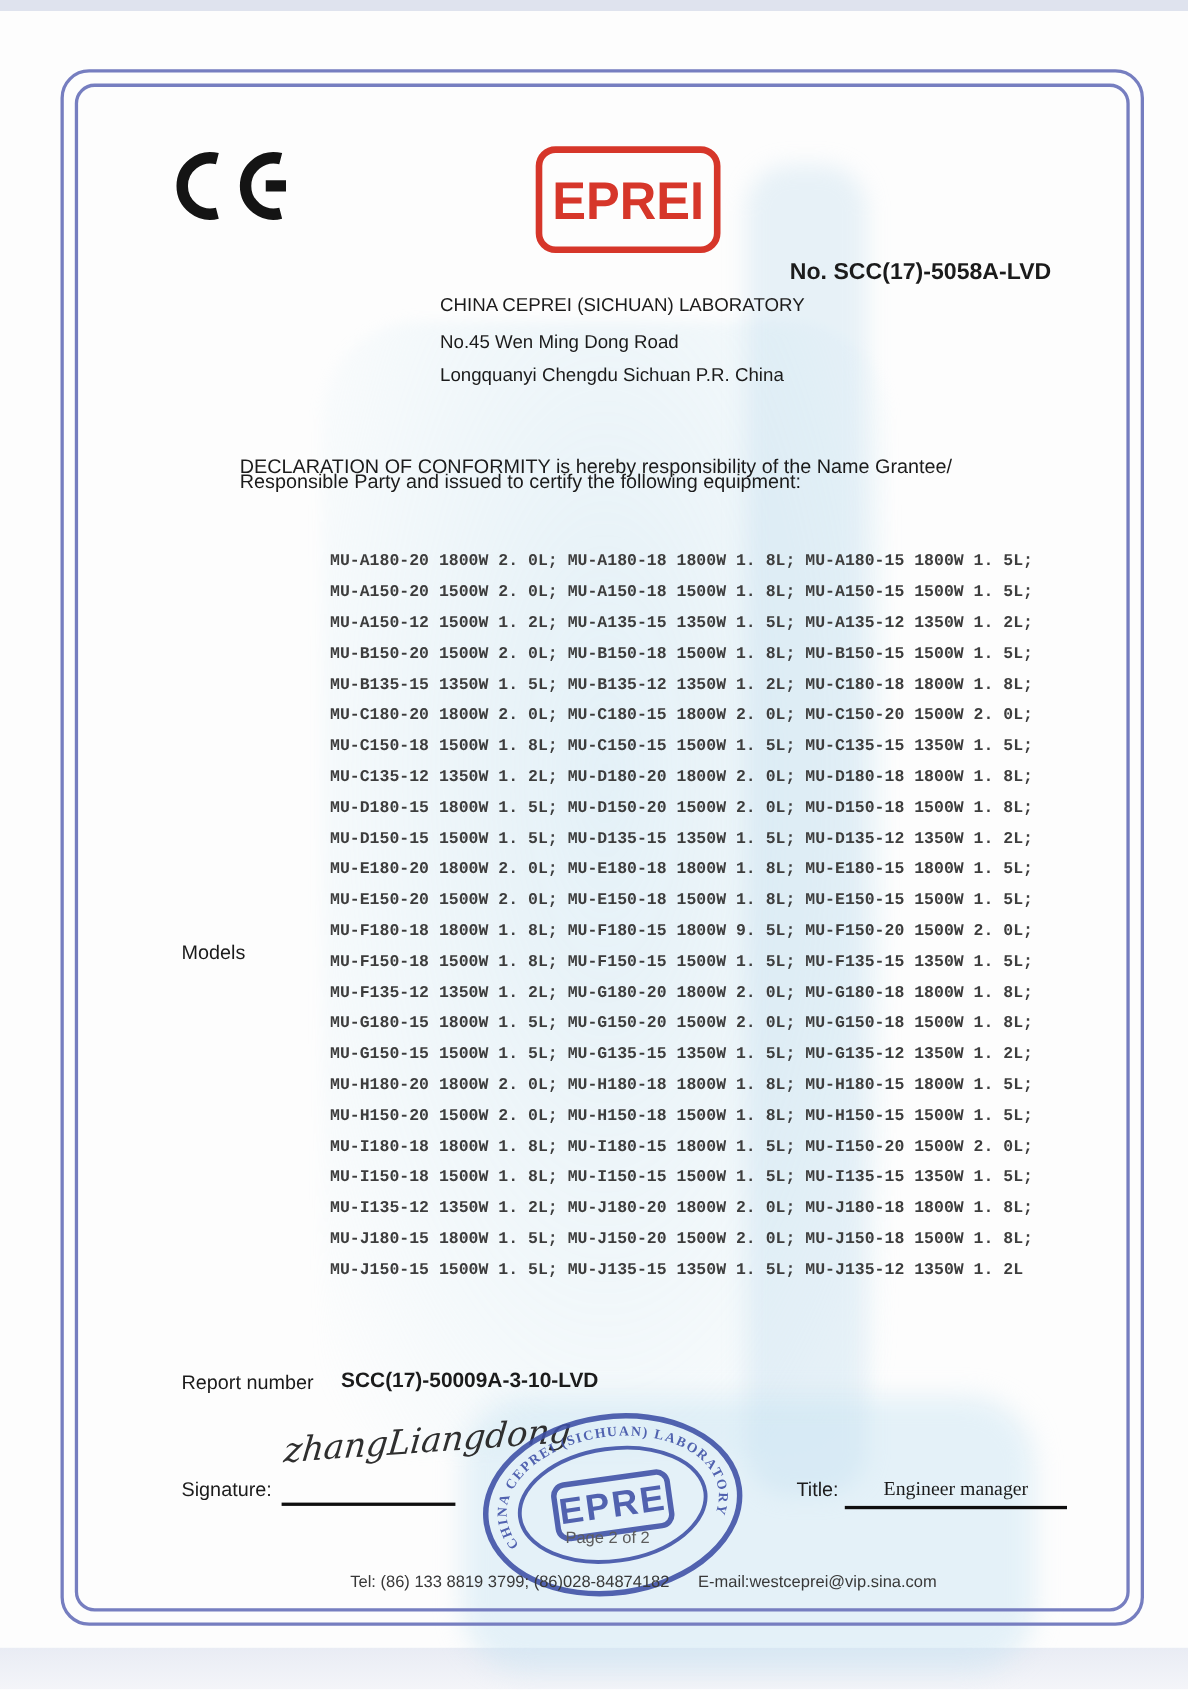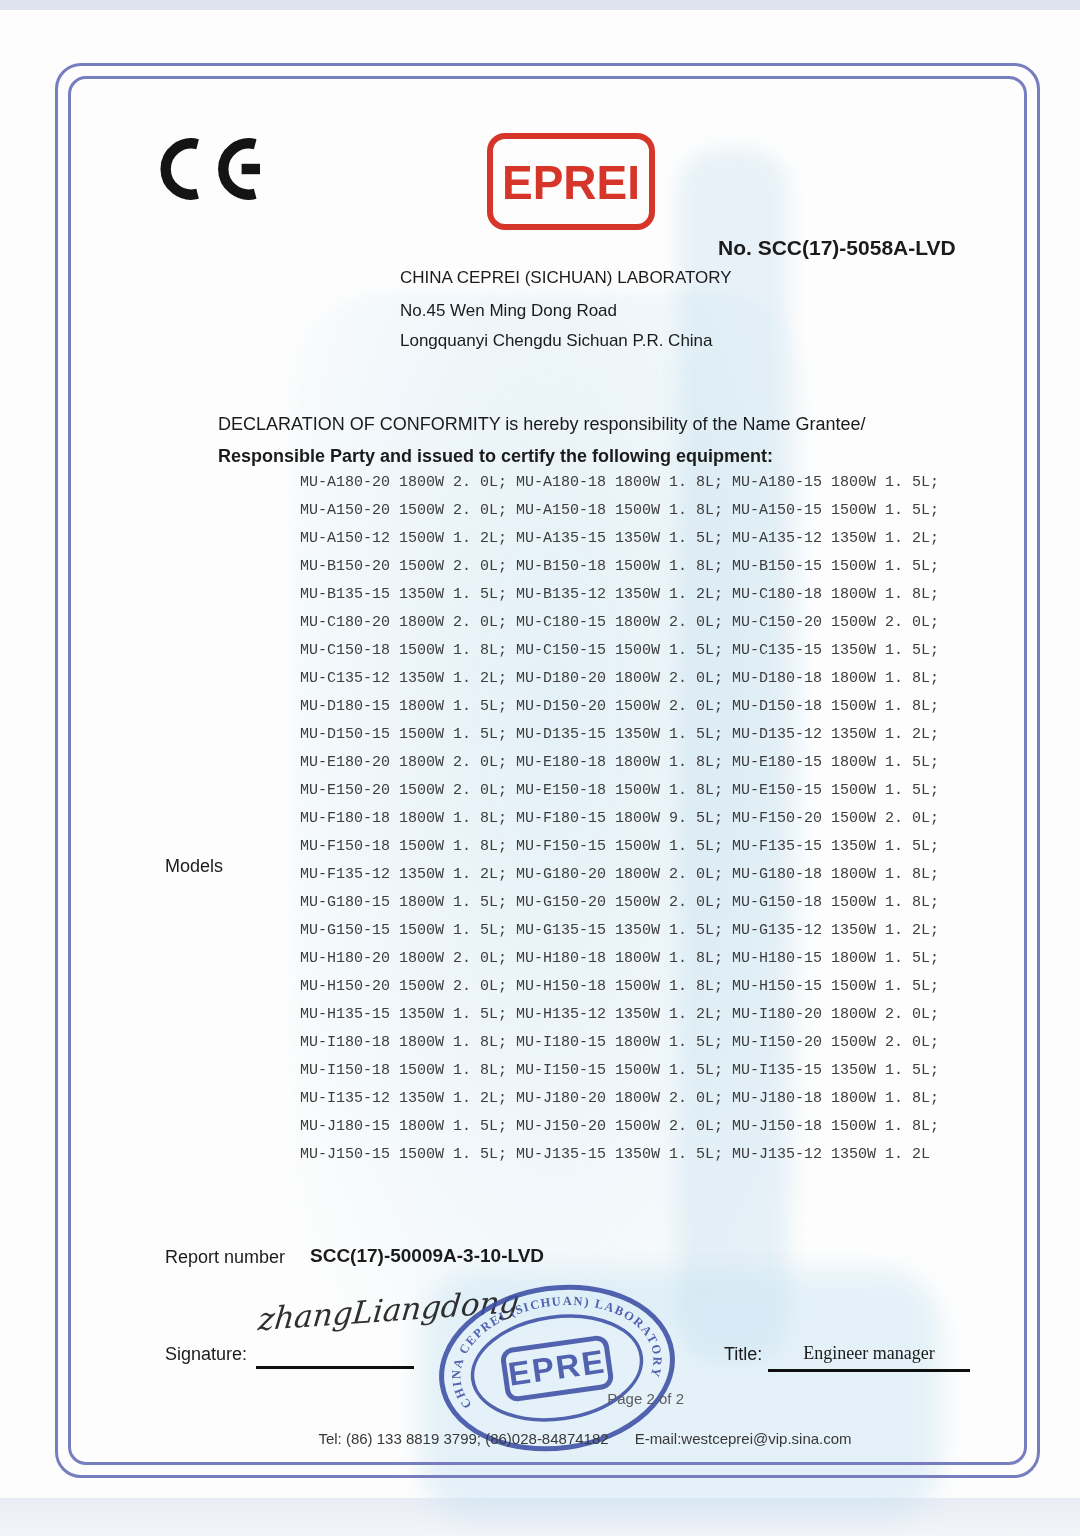--- a/index.html
+++ b/index.html
@@ -37,41 +37,41 @@
 
   .lab-name  { position:absolute; left:400px; top:268px; font-size:17px; }
   .addr1     { position:absolute; left:400px; top:301px; font-size:17px; }
   .addr2     { position:absolute; left:400px; top:331px; font-size:17px; }
 
   .doc-title { position:absolute; left:178px; top:352px; width:712px; text-align:center;
     font-family:"Liberation Serif", serif; font-style:italic; font-weight:bold; font-size:41px;
     letter-spacing:0px; color:#0d0d0d; border-bottom:6px solid #101010; padding-bottom:7px; }
 
   .intro1 { position:absolute; left:218px; top:414px; font-size:18px; }
-  .intro2 { position:absolute; left:218px; top:446px; font-size:18px;font-weight:bold; }
+  .intro2 { position:absolute; left:218px; top:428px; font-size:18px; }
 
   .models-label { position:absolute; left:165px; top:856px; font-size:18px; }
-  .models-list  { position:absolute; left:300px; top:469px; width:660px;
-    font-family:"Liberation Mono","DejaVu Sans Mono",monospace; font-size:15px; color:#3d3d3d; }
+  .models-list  { position:absolute; left:300px; top:497px; width:660px;
+    font-family:"Liberation Mono","DejaVu Sans Mono",monospace; font-size:15px; color:#3d3d3d;font-weight:bold; }
   .models-list .model-line { height:28px; line-height:28px; white-space:pre; }
 
   .report-label { position:absolute; left:165px; top:1247px; font-size:18px; }
   .report-value { position:absolute; left:310px; top:1245px; font-size:19px; font-weight:bold; }
 
   .sig-script { position:absolute; left:258px; top:1292px; font-family:"DejaVu Serif", serif;
     font-style:italic; font-size:31px; color:#2f2f2f; transform:rotate(-4deg) skewX(-10deg); }
   .sig-label  { position:absolute; left:165px; top:1344px; font-size:18px; }
   .sig-line   { position:absolute; left:256px; top:1366px; width:158px; height:3px; background:#0f0f0f; }
 
   .title-label { position:absolute; left:724px; top:1344px; font-size:18px; }
   .title-value { position:absolute; left:770px; top:1343px; width:198px; text-align:center; font-size:18px;font-family:Liberation Serif, serif; }
   .title-line  { position:absolute; left:768px; top:1369px; width:202px; height:3px; background:#0f0f0f; }
 
   .stamp { position:absolute; left:432px; top:1282px; width:250px; height:172px; z-index:2; opacity:.88; }
-  .page-indicator { position:absolute; left:514px; top:1390px; width:170px; text-align:right;
+  .page-indicator { position:absolute; left:514px; top:1390px; width:170px; text-align:left;
     font-size:15px; color:#5c5c5c; z-index:3; }
 
   .footer { position:absolute; left:0; top:1430px; width:100%; text-align:center;
     font-size:15px; color:#383838; transform:translateX(22px); z-index:3; }
   .footer .tel { margin-right:26px;margin-left:46px; }
 </style>
 </head>
 <body>
 
 <div class="page">
@@ -121,21 +121,20 @@
         <div class="model-line">MU-D150-15 1500W 1. 5L; MU-D135-15 1350W 1. 5L; MU-D135-12 1350W 1. 2L;</div>
         <div class="model-line">MU-E180-20 1800W 2. 0L; MU-E180-18 1800W 1. 8L; MU-E180-15 1800W 1. 5L;</div>
         <div class="model-line">MU-E150-20 1500W 2. 0L; MU-E150-18 1500W 1. 8L; MU-E150-15 1500W 1. 5L;</div>
         <div class="model-line">MU-F180-18 1800W 1. 8L; MU-F180-15 1800W 9. 5L; MU-F150-20 1500W 2. 0L;</div>
         <div class="model-line">MU-F150-18 1500W 1. 8L; MU-F150-15 1500W 1. 5L; MU-F135-15 1350W 1. 5L;</div>
         <div class="model-line">MU-F135-12 1350W 1. 2L; MU-G180-20 1800W 2. 0L; MU-G180-18 1800W 1. 8L;</div>
         <div class="model-line">MU-G180-15 1800W 1. 5L; MU-G150-20 1500W 2. 0L; MU-G150-18 1500W 1. 8L;</div>
         <div class="model-line">MU-G150-15 1500W 1. 5L; MU-G135-15 1350W 1. 5L; MU-G135-12 1350W 1. 2L;</div>
         <div class="model-line">MU-H180-20 1800W 2. 0L; MU-H180-18 1800W 1. 8L; MU-H180-15 1800W 1. 5L;</div>
         <div class="model-line">MU-H150-20 1500W 2. 0L; MU-H150-18 1500W 1. 8L; MU-H150-15 1500W 1. 5L;</div>
-        <div class="model-line">MU-H135-15 1350W 1. 5L; MU-H135-12 1350W 1. 2L; MU-I180-20 1800W 2. 0L;</div>
         <div class="model-line">MU-I180-18 1800W 1. 8L; MU-I180-15 1800W 1. 5L; MU-I150-20 1500W 2. 0L;</div>
         <div class="model-line">MU-I150-18 1500W 1. 8L; MU-I150-15 1500W 1. 5L; MU-I135-15 1350W 1. 5L;</div>
         <div class="model-line">MU-I135-12 1350W 1. 2L; MU-J180-20 1800W 2. 0L; MU-J180-18 1800W 1. 8L;</div>
         <div class="model-line">MU-J180-15 1800W 1. 5L; MU-J150-20 1500W 2. 0L; MU-J150-18 1500W 1. 8L;</div>
         <div class="model-line">MU-J150-15 1500W 1. 5L; MU-J135-15 1350W 1. 5L; MU-J135-12 1350W 1. 2L</div>
       </div>
 
     <div class="report-label">Report number</div>
     <div class="report-value">SCC(17)-50009A-3-10-LVD</div>
 

